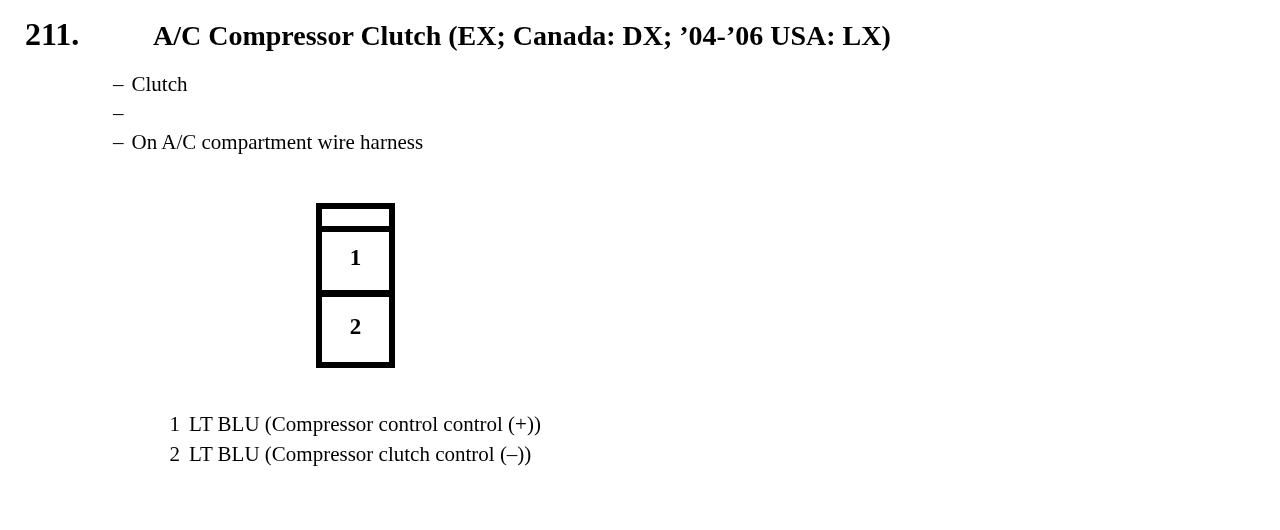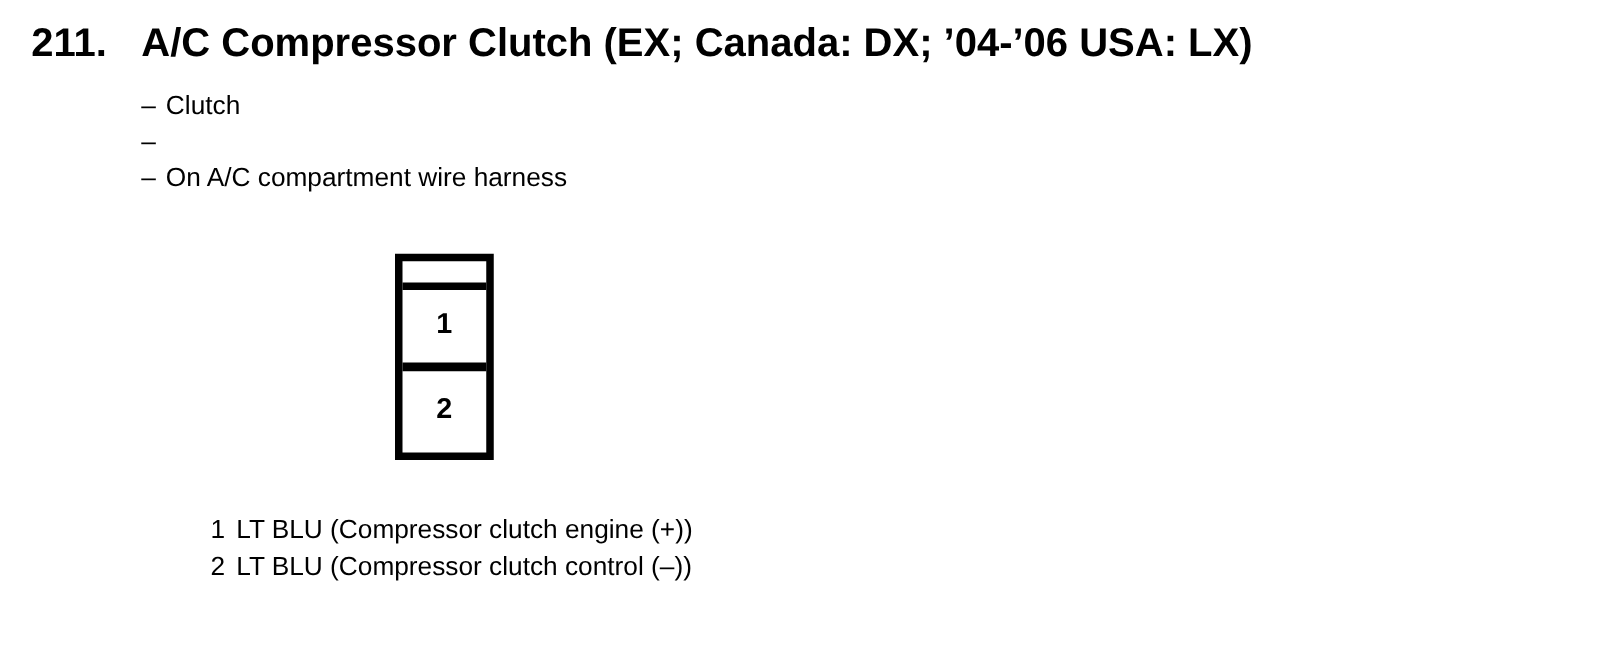--- a/index.html
+++ b/index.html
@@ -3,38 +3,38 @@
 <meta charset="utf-8">
 <style>
   * { margin: 0; padding: 0; box-sizing: border-box; }
   html, body { background: #ffffff; }
   .page {
     position: relative;
     width: 1280px;
     height: 530px;
     background: #ffffff;
     color: #000000;
-    font-family: Liberation Sans, sans-serif;
+    font-family: Liberation Serif, serif;
     overflow: hidden;
   }
 
   
   .title-row {
     position: absolute;
     left: 25px;
     top: 15px;
     display: flex;
     align-items: baseline;
     font-weight: 700;
     font-size: 32px;
     line-height: 38px;
     white-space: nowrap;
   }
   .item-no { flex: 0 0 88px; }
-  .title { font-size: 32px; font-weight: 700; display: inline; }
+  .title { font-size: 28px; font-weight: 700; display: inline; margin-left: 40px; }
 
   
   .notes {
     position: absolute;
     left: 113px;
     top: 70px;
     list-style: none;
     font-size: 21px;
     line-height: 29px;
   }
@@ -117,21 +117,21 @@
       <span class="pin">1</span>
     </div>
     <div class="cavity cavity-2">
       <span class="pin">2</span>
     </div>
   </div>
 
   <div class="legend">
     <div class="legend-row">
       <span class="legend-pin">1</span>
-      <span class="legend-desc">LT BLU (Compressor clutch engine (+))</span>
+      <span class="legend-desc">LT BLU (Compressor control control (+))</span>
     </div>
     <div class="legend-row">
       <span class="legend-pin">2</span>
       <span class="legend-desc">LT BLU (Compressor clutch control (–))</span>
     </div>
   </div>
 
 </div>
 
 </body></html>

